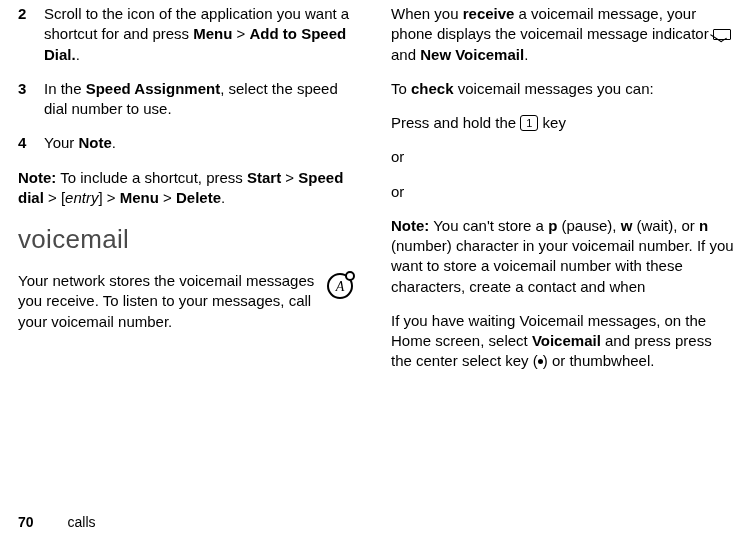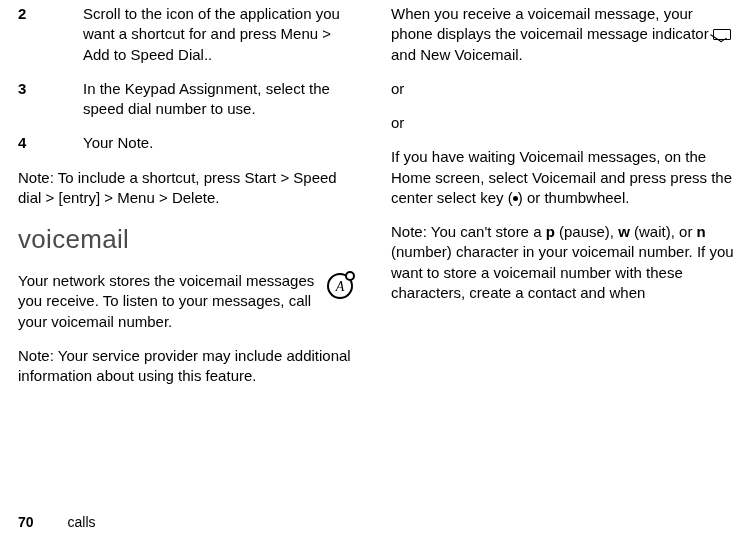--- a/index.html
+++ b/index.html
@@ -24,25 +24,25 @@
   }
   .step {
     display: flex;
     margin-bottom: 14px;
   }
   .step-num {
     width: 26px;
     flex-shrink: 0;
     font-weight: bold;
   }
-  .step-body { flex: 1; margin-left: 39px; }
+  .step-body { flex: 1; }
   p.block { margin-bottom: 14px; }
   .condensed { font-family: "Arial Narrow", Arial, sans-serif; font-stretch: condensed; }
-  .b { font-weight: normal; }
-  .i { }
+  .b { font-weight: bold; }
+  .i { font-style: italic; }
   h2.section {
     font-size: 26px;
     font-weight: normal;
     color: #4a4a4a;
     margin: 8px 0 14px 0;
     letter-spacing: 0.3px;
   }
   .icon-ring {
     float: right;
     width: 26px; height: 26px;
@@ -119,21 +119,21 @@
     <div class="step">
       <div class="step-num">2</div>
       <div class="step-body">
         <span>Scroll to the icon of the application you want a shortcut for and press </span><span class="condensed b">Menu</span><span> &gt; </span><span class="condensed b">Add to Speed Dial.</span><span>.</span>
       </div>
     </div>
 
     <div class="step">
       <div class="step-num">3</div>
       <div class="step-body">
-        <span>In the </span><span class="condensed b">Keypad Assignment</span><span>, select the speed dial number to use.</span>
+        <span>In the </span><span class="condensed b">Speed Assignment</span><span>, select the speed dial number to use.</span>
       </div>
     </div>
 
     <div class="step">
       <div class="step-num">4</div>
       <div class="step-body">
         <span>Your </span><span class="condensed b">Note</span><span>.</span>
       </div>
     </div>
 
@@ -143,45 +143,48 @@
 
     <h2 class="section">voicemail</h2>
 
     <p class="block">
       <span class="icon-ring">
           <span>A</span>
         </span>
       <span>Your network stores the voicemail messages you receive. To listen to your messages, call your voicemail number.</span>
     </p>
 
-    <p class="block">
-      <span class="b">Note:</span><span> Your service provider may include additional information about using this feature.</span>
-    </p>
 
   </div>
 
   <div class="col">
 
     <p class="block">
       <span>When you </span><span class="b">receive</span><span> a voicemail message, your phone displays the voicemail message indicator </span><span class="mail-icon"></span><span> and </span><span class="condensed b">New Voicemail</span><span>.</span>
     </p>
 
+    <p class="block">
+      <span>To </span><span class="b">check</span><span> voicemail messages you can:</span>
+    </p>
 
+    <p class="block">
+      <span>Press and hold the </span><span class="key">1</span><span> key</span>
+    </p>
 
     <p class="block">or</p>
 
 
     <p class="block">or</p>
 
     <p class="block">
-      <span>If you have waiting Voicemail messages, on the Home screen, select </span><span class="condensed b">Voicemail</span><span> and press press the center select key (</span><span class="dot"></span><span>) or thumbwheel.</span>
+      <span class="b">Note:</span><span> You can't store a </span><span class="mono">p</span><span> (pause), </span><span class="mono">w</span><span> (wait), or </span><span class="mono">n</span><span> (number) character in your voicemail number. If you want to store a voicemail number with these characters, create a contact and when</span>
     </p>
 
     <p class="block">
-      <span class="b">Note:</span><span> You can't store a </span><span class="mono">p</span><span> (pause), </span><span class="mono">w</span><span> (wait), or </span><span class="mono">n</span><span> (number) character in your voicemail number. If you want to store a voicemail number with these characters, create a contact and when</span>
+      <span>If you have waiting Voicemail messages, on the Home screen, select </span><span class="condensed b">Voicemail</span><span> and press press the center select key (</span><span class="dot"></span><span>) or thumbwheel.</span>
     </p>
 
   </div>
 </div>
 
 <div class="footer">
   <span class="pn">70</span><span>calls</span>
 </div>
 
 </body></html>

